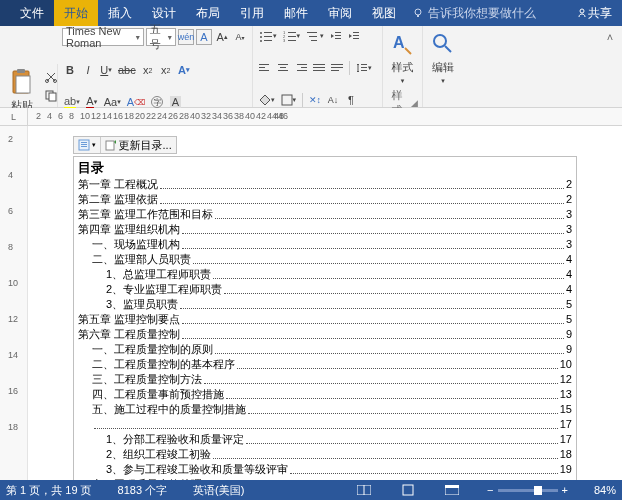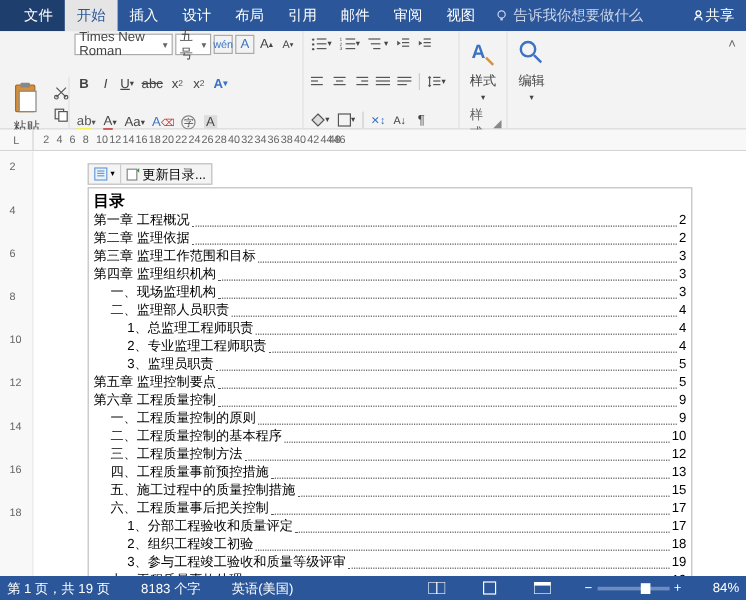--- a/index.html
+++ b/index.html
@@ -1,21 +1,21 @@
 <!DOCTYPE html>
 <html><head>
 <meta charset="utf-8">
 <style>
   * { margin:0; padding:0; box-sizing:border-box; font-family:"Microsoft YaHei","Segoe UI",sans-serif; }
   body { width:622px; height:500px; overflow:hidden; background:#fff; display:flex; flex-direction:column; }
   
   .tabbar { height:26px; background:#2b579a; display:flex; align-items:stretch; color:#fff; font-size:12px; }
   .tab { padding:0 10px; display:flex; align-items:center; cursor:pointer; }
   .tab.file { background:#1e3e6e;padding-left:20px; }
-  .tab.active { background:#e5e5e5; color:#2b579a; }
+  .tab.active { background:#eab308; color:#2b579a; }
   .tabbar .tell { flex:1; display:flex; align-items:center; color:#c9d4ea; gap:4px; padding-left:6px; }
   .tabbar .share { padding:0 10px; display:flex; align-items:center; gap:0; }
   
   .ribbon { background:#f3f3f3; border-bottom:1px solid #d4d4d4; height:82px; display:flex; font-size:11px; color:#444; }
   .group { border-right:1px solid #e1e1e1; padding:2px 4px; display:flex; flex-direction:column; justify-content:space-between; }
   .group .rows { display:flex; flex-direction:column; gap:16px; }
   .group .label { text-align:center; color:#666; font-size:11px; padding-top:1px; display:flex; justify-content:center; align-items:center; gap:4px;}
   .group .label .launcher { font-size:9px; color:#888;}
   .btn { display:inline-flex; align-items:center; justify-content:center; min-width:16px; height:16px; padding:0 2px; cursor:pointer; }
   .bigbtn { display:flex; flex-direction:column; align-items:center; justify-content:center; gap:2px; padding:2px 4px; cursor:pointer; font-size:11px; }
@@ -485,21 +485,20 @@
               <span class="txt">四、工程质量事前预控措施</span>
               <span class="dots"></span>
               <span>13</span>
             </div>
             <div class="toc-line l2">
               <span class="txt">五、施工过程中的质量控制措施</span>
               <span class="dots"></span>
               <span>15</span>
             </div>
             <div class="toc-line l2">
-              <span class="txt">六、工程质量事后把关控制</span>
               <span class="dots"></span>
               <span>17</span>
             </div>
             <div class="toc-line l3">
               <span class="txt">1、分部工程验收和质量评定</span>
               <span class="dots"></span>
               <span>17</span>
             </div>
             <div class="toc-line l3">
               <span class="txt">2、组织工程竣工初验</span>

